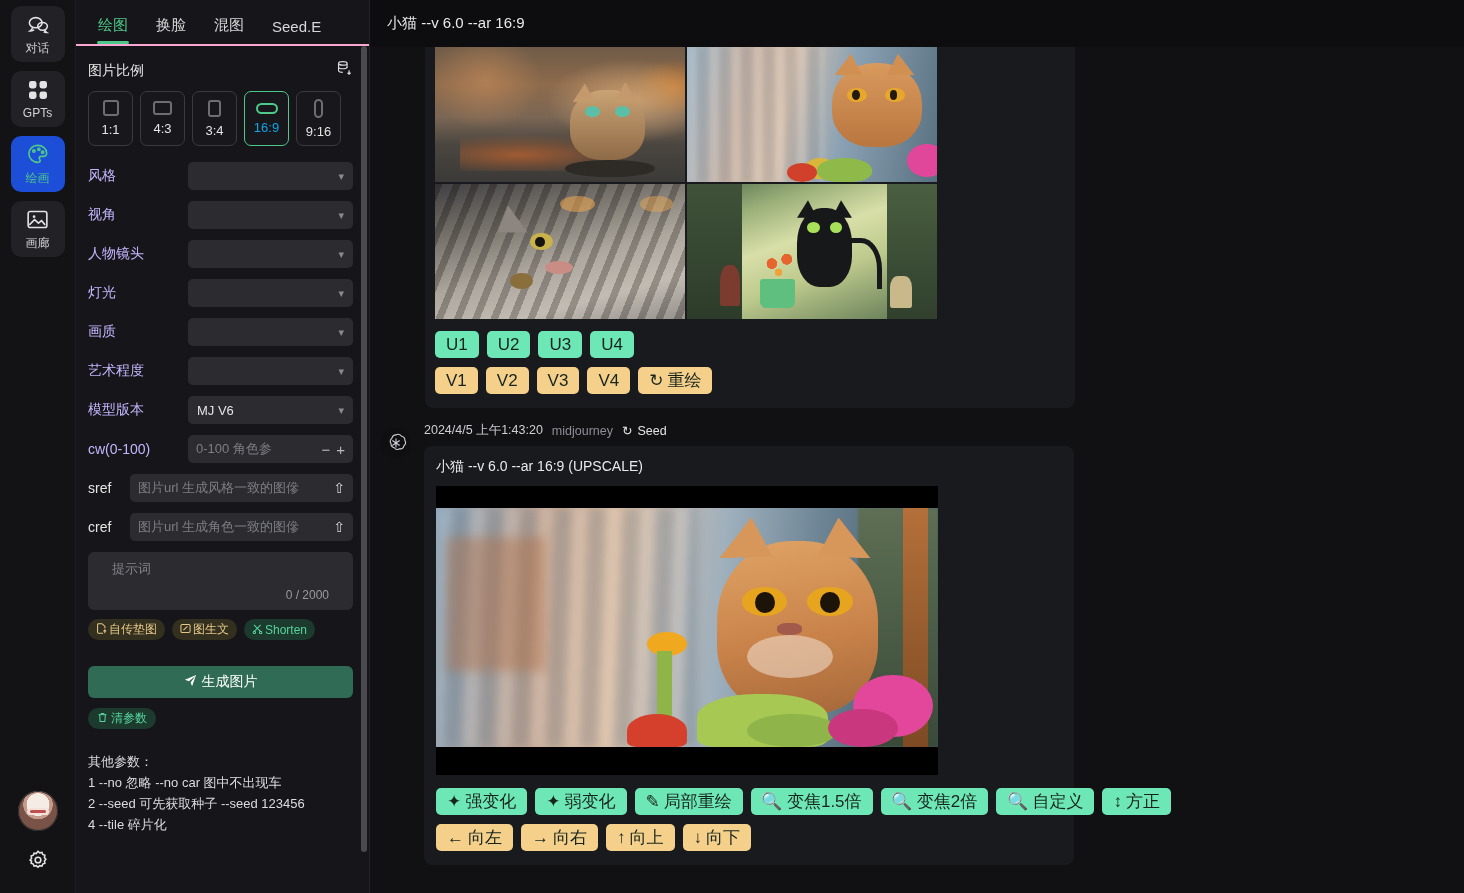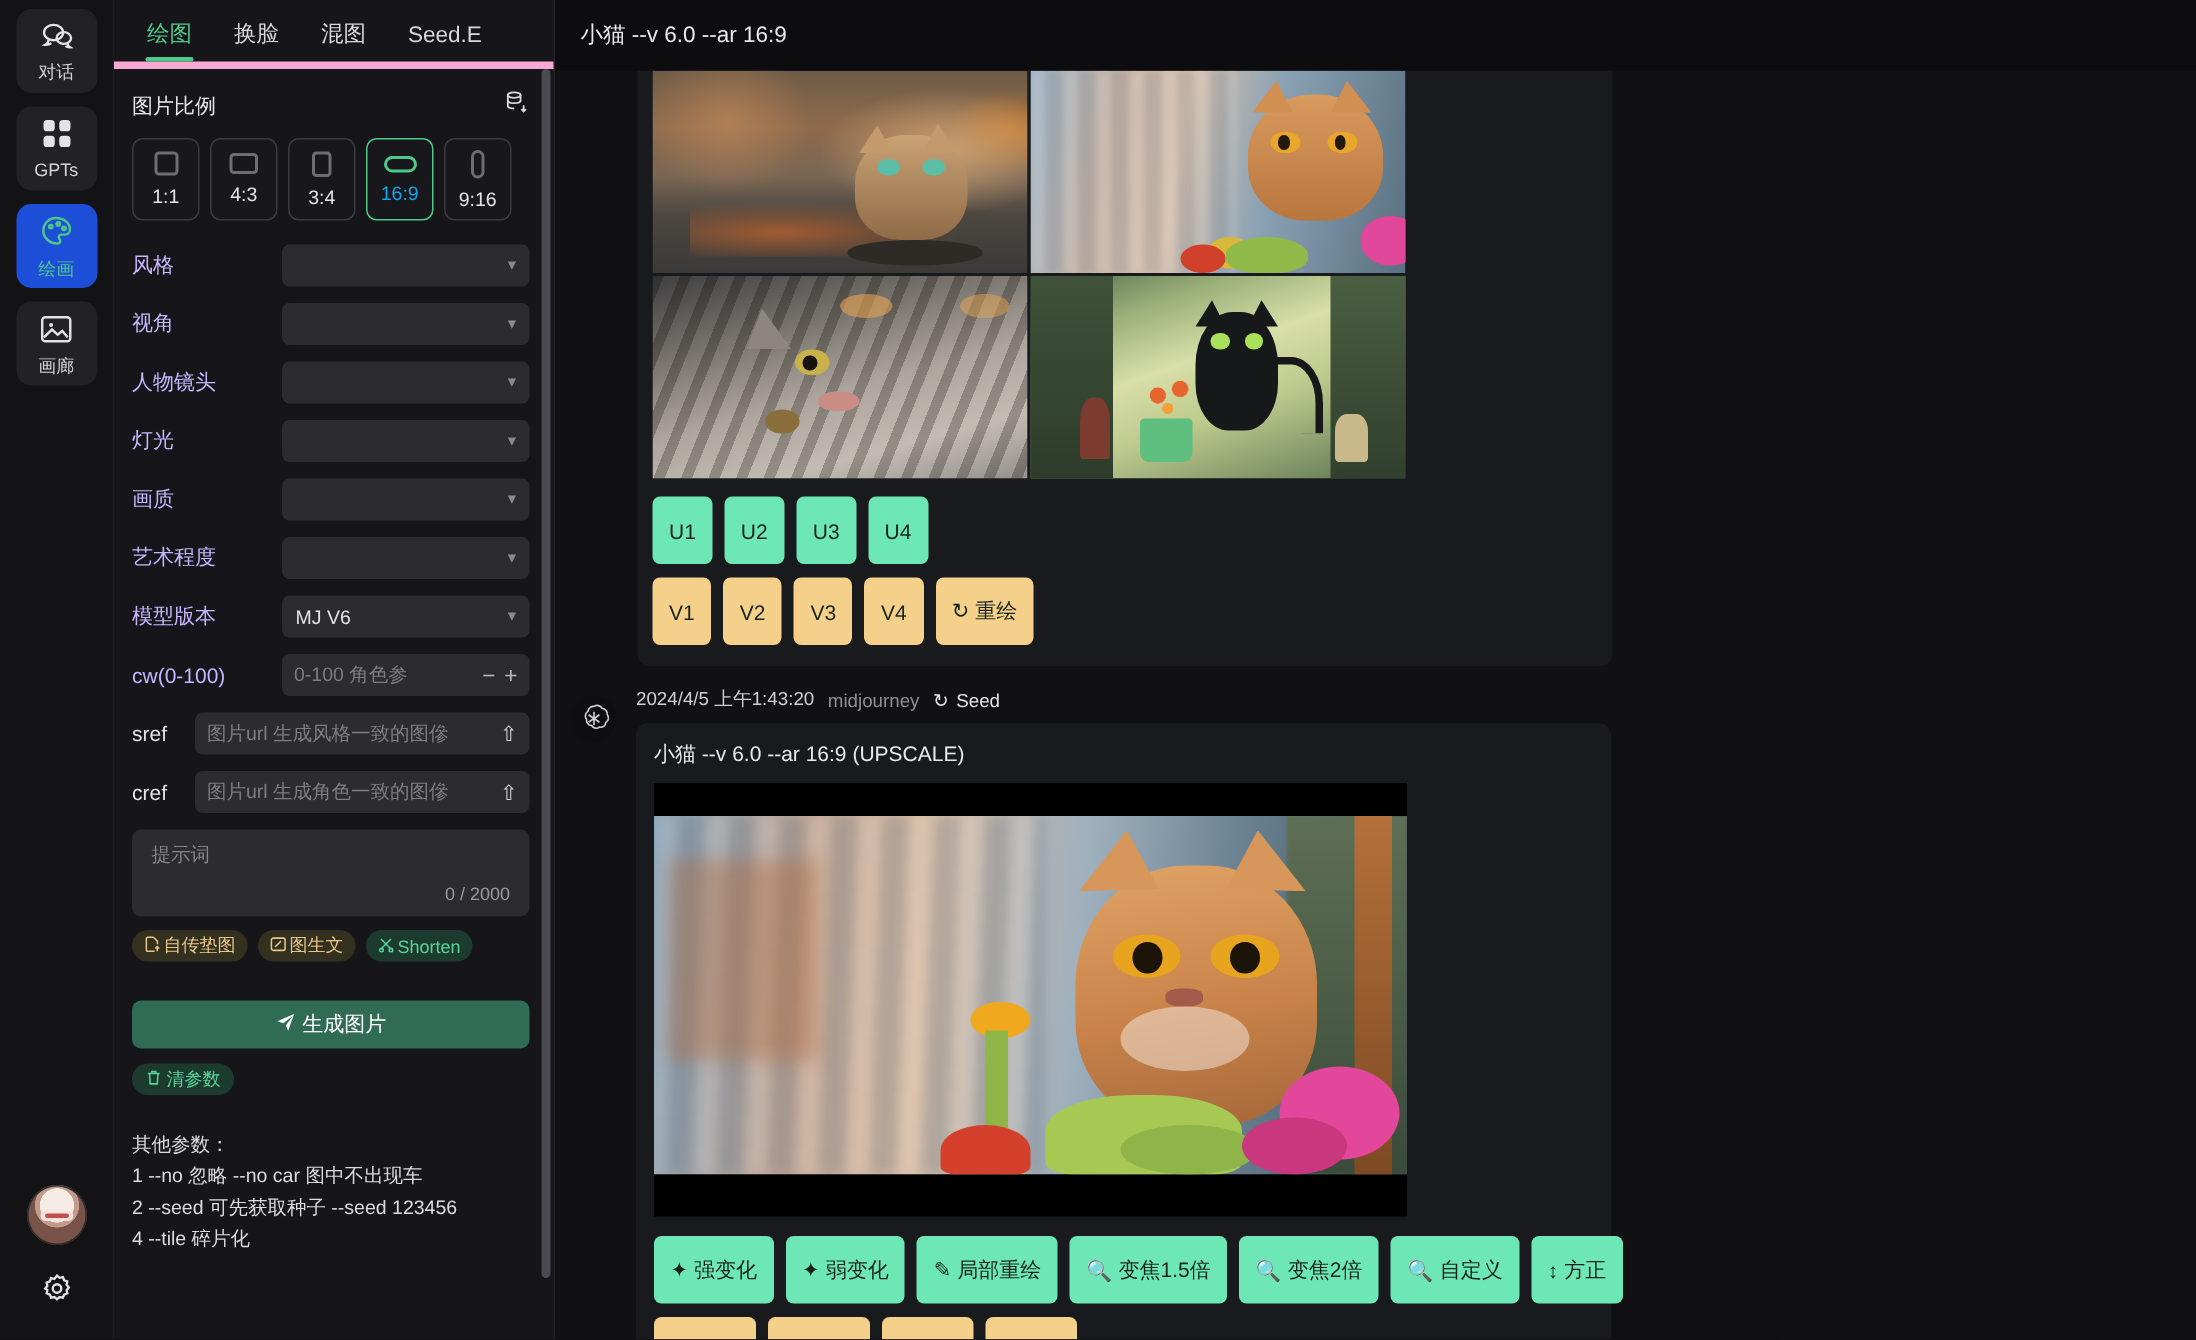--- a/index.html
+++ b/index.html
@@ -59,21 +59,21 @@
     width: 294px; flex: 0 0 294px;
     background: #16161a;
     border-right: 1px solid #232327;
     display: flex; flex-direction: column;
     position: relative;
   }
   .tabs {
     height: 46px; flex: 0 0 46px;
     display: flex; align-items: flex-end;
     gap: 0px; padding: 0 0 0 8px;
-    border-bottom: 5px solid #f9a8d4;
+    border-bottom: 2px solid #f9a8d4;
     background: #16161a;
   }
   .tab {
     font-size: 15px; color: #d8d8da;
     padding: 0 14px 9px 14px;
     cursor: pointer; position: relative;
   }
   .tab.active { color: #4ec98a; }
   .tab.active::after {
     content: ''; position: absolute; left: 13px; right: 13px; bottom: 0;
@@ -129,21 +129,21 @@
   .reflabel { width: 42px; flex: 0 0 42px; font-size: 14px; color: #e4e4e6; }
   .refinput {
     flex: 1; height: 28px; background: #2b2b30; border-radius: 5px;
     display: flex; align-items: center; padding: 0 8px;
     font-size: 13px; color: #7d7d84; cursor: text;
   }
   .refinput .up { margin-left: auto; color: #d4d4d8; font-size: 14px; cursor: pointer; }
 
   .prompt {
     height: 58px; background: #2b2b30; border-radius: 6px;
-    margin: 6px 0 9px 0; padding: 8px 13px;
+    margin: 6px 0 9px 0; padding: 8px 24px;
     display: flex; flex-direction: column; cursor: text;
   }
   .prompt .ph { font-size: 13px; color: #84848b; }
   .prompt .count { margin-top: auto; align-self: flex-end; font-size: 12px; color: #9a9aa1; }
 
   .chips { display: flex; gap: 7px; margin-bottom: 26px; }
   .chip {
     height: 21px; border-radius: 11px; padding: 0 8px;
     display: flex; align-items: center; gap: 2px;
     font-size: 12px; cursor: pointer;
@@ -185,23 +185,23 @@
     width: 650px;
   }
   .grid {
     width: 502px; display: grid;
     grid-template-columns: 1fr 1fr; gap: 2px;
     margin-bottom: 12px;
   }
   .tile { height: 135px; overflow: hidden; position: relative; }
   .btnrow { display: flex; gap: 8px; margin-bottom: 9px; }
   .abtn {
-    height: 45px; border-radius: 5px; padding: 0 11px;
+    height: 27px; border-radius: 5px; padding: 0 11px;
     display: inline-flex; align-items: center; gap: 4px;
-    font-size: 14px; color: #17241d; cursor: pointer; white-space: nowrap;
+    font-size: 17px; color: #17241d; cursor: pointer; white-space: nowrap;
   }
   .abtn.u { background: #6ee7b7; }
   .abtn.v { background: #f5d08a; }
 
   .msgrow { display: flex; padding: 0 0 0 0; margin-top: 14px; }
   .oai-avatar {
     width: 30px; height: 30px; border-radius: 50%; background: #0f0f12;
     margin: 6px 13px 0 11px; flex: 0 0 30px;
     display: flex; align-items: center; justify-content: center;
   }

